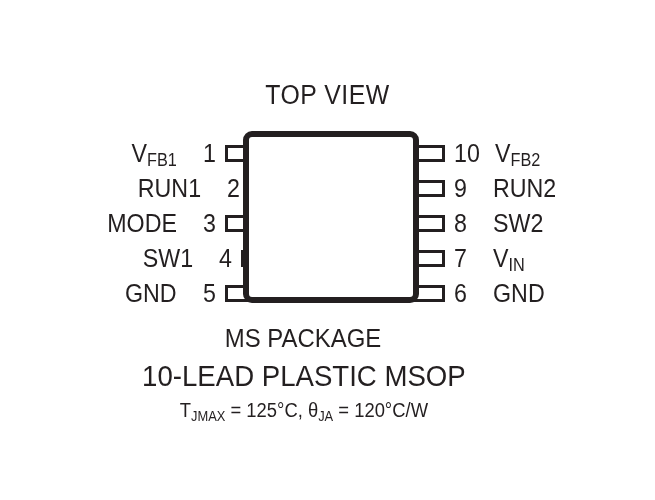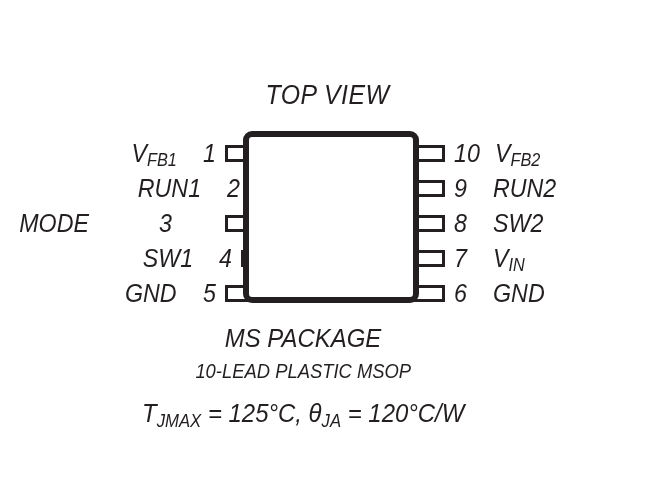--- a/index.html
+++ b/index.html
@@ -15,21 +15,20 @@
     color: #231f20;
     overflow: hidden;
   }
 
   #diagram {
     position: absolute;
     left: 0;
     top: 0;
     width: 655px;
     height: 500px;
-    font-style: italic;
   }
 
   
   .top-view-title {
     position: absolute;
     left: 0;
     top: 82px;
     width: 655px;
     text-align: center;
     font-size: 27px;
@@ -129,22 +128,22 @@
   
   .caption {
     position: absolute;
     left: 0;
     width: 607px;
     text-align: center;
     white-space: nowrap;
     line-height: 1;
   }
   .caption-1 { top: 325px; font-size: 26px; }
-  .caption-2 { top: 361px; font-size: 20px; }
-  .caption-3 { top: 400px; font-size: 26px; }
+  .caption-2 { top: 361px; font-size: 30px; }
+  .caption-3 { top: 400px; font-size: 20px; }
   .caption span.sq { transform: scaleX(0.92); display: inline-block; transform-origin: center; }
 </style>
 </head>
 <body>
 
 <div id="diagram">
 
   <div class="top-view-title">TOP VIEW</div>
 
   <div class="pkg-body"></div>
@@ -154,21 +153,21 @@
     <div class="pin-num">1</div>
     <div class="lead"></div>
   </div>
 
   <div class="pin-row left" style="top:176px;padding-left:24px;">
     <div class="pin-label"><span>RUN1</span><sub></sub></div>
     <div class="pin-num">2</div>
     <div class="lead"></div>
   </div>
 
-  <div class="pin-row left" style="top:211px;gap:44px;">
+  <div class="pin-row left" style="top:211px;">
     <div class="pin-label"><span>MODE</span><sub></sub></div>
     <div class="pin-num">3</div>
     <div class="lead"></div>
   </div>
 
   <div class="pin-row left" style="top:246px;padding-left:16px;">
     <div class="pin-label"><span>SW1</span><sub></sub></div>
     <div class="pin-num">4</div>
     <div class="lead"></div>
   </div>

